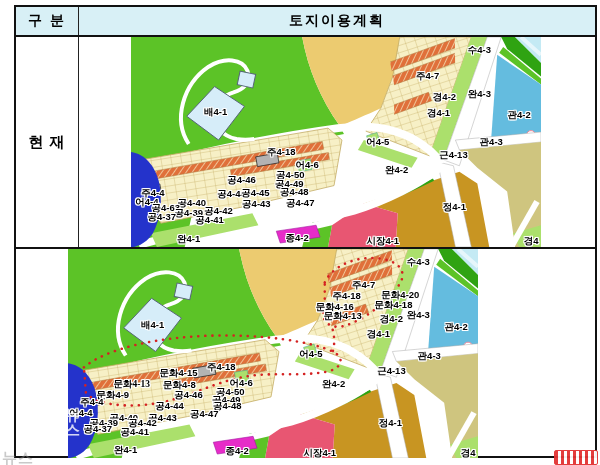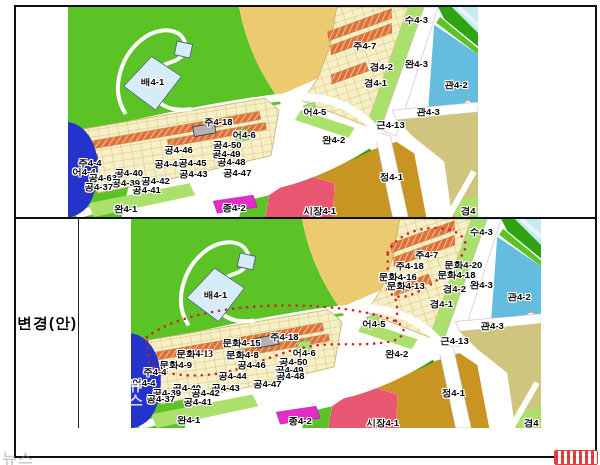--- a/index.html
+++ b/index.html
@@ -31,22 +31,27 @@
                   color:#8a8a8a;opacity:.45;letter-spacing:1px;}
   .wm-bottom-right{position:absolute;left:554px;top:450px;width:42px;height:13px;border-radius:2px;
                    background:repeating-linear-gradient(90deg,#e23333 0 3px,#ffffff 3px 6px);
                    border:1px solid #e23333;opacity:.95;}
 </style>
 </head>
 <body>
 
 <div class="page">
   <div class="doc-table">
+    <div class="thead">
+      <div class="th c1">구 분</div>
+      <div class="th c2">토지이용계획</div>
+    </div>
 
     <div class="trow row-current">
+      <div class="c1 td-label">현 재</div>
       <div class="c2">
         <div class="map-wrap">
           <div class="map-base">
               <svg viewBox="0 0 412 212" preserveAspectRatio="none">
     <defs>
       <pattern id="lots1" width="10" height="7" patternUnits="userSpaceOnUse" patternTransform="rotate(-18)">
         <rect width="10" height="7" style="fill:var(--cream)"></rect>
         <path d="M0,0H10M0,0V7" style="stroke:var(--lot)" stroke-width="0.7" fill="none"></path>
       </pattern>
       <pattern id="lots2" width="10" height="7" patternUnits="userSpaceOnUse" patternTransform="rotate(-9)">
@@ -167,21 +172,20 @@
               <span class="zlabel" style="left: 40.534%; top: 95.7547%;">종4-2</span>
               <span class="zlabel" style="left: 61.4078%; top: 97.1698%;">시장4-1</span>
               <span class="zlabel" style="left: 78.8835%; top: 81.1321%;">정4-1</span>
               <span class="zlabel" style="left: 97.5728%; top: 97.1698%;">경4</span>
             </div>
         </div>
       </div>
     </div>
 
     <div class="trow row-proposed">
-      <div class="c1 td-label">변경(안)</div>
       <div class="c2">
         <div class="map-wrap">
           <div class="map-base">
               <svg viewBox="0 0 412 212" preserveAspectRatio="none">
     <defs>
       <pattern id="lots1" width="10" height="7" patternUnits="userSpaceOnUse" patternTransform="rotate(-18)">
         <rect width="10" height="7" style="fill:var(--cream)"></rect>
         <path d="M0,0H10M0,0V7" style="stroke:var(--lot)" stroke-width="0.7" fill="none"></path>
       </pattern>
       <pattern id="lots2" width="10" height="7" patternUnits="userSpaceOnUse" patternTransform="rotate(-9)">

